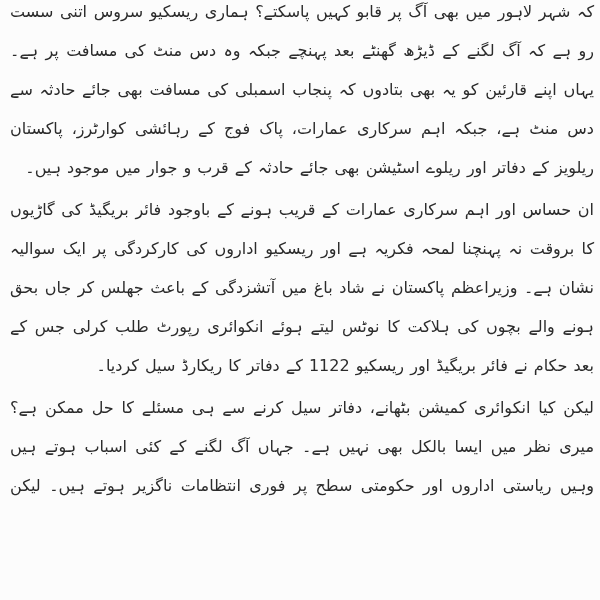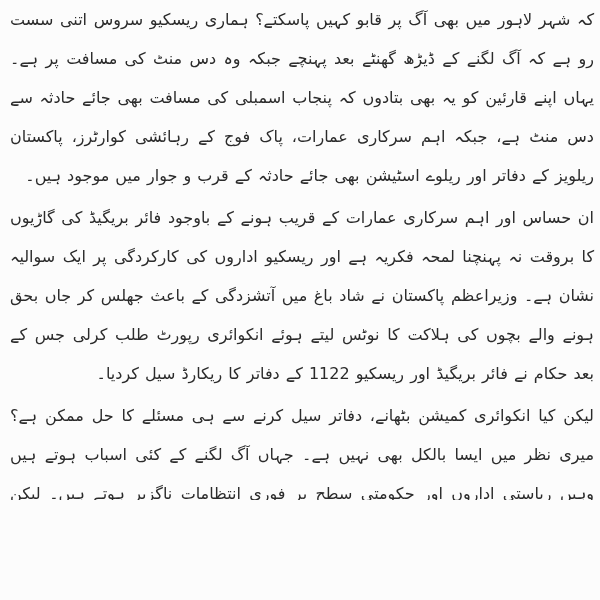--- a/index.html
+++ b/index.html
@@ -11,21 +11,21 @@
     height: 600px;
     overflow: hidden;
     background: #fcfcfc;
     font-family: "DejaVu Sans", sans-serif;
   }
   .page {
     direction: rtl;
     width: 600px;
     height: 500px;
     box-sizing: border-box;
-    padding: 8px 6px 0 10px;
+    padding: 0 6px 0 10px;
     overflow: hidden;
   }
   .article {
     margin-top: -8px;
     color: #2b2b2b;
   }
   .para {
     margin: 0 0 3px 0;
     font-size: 16px;
     line-height: 39px;

